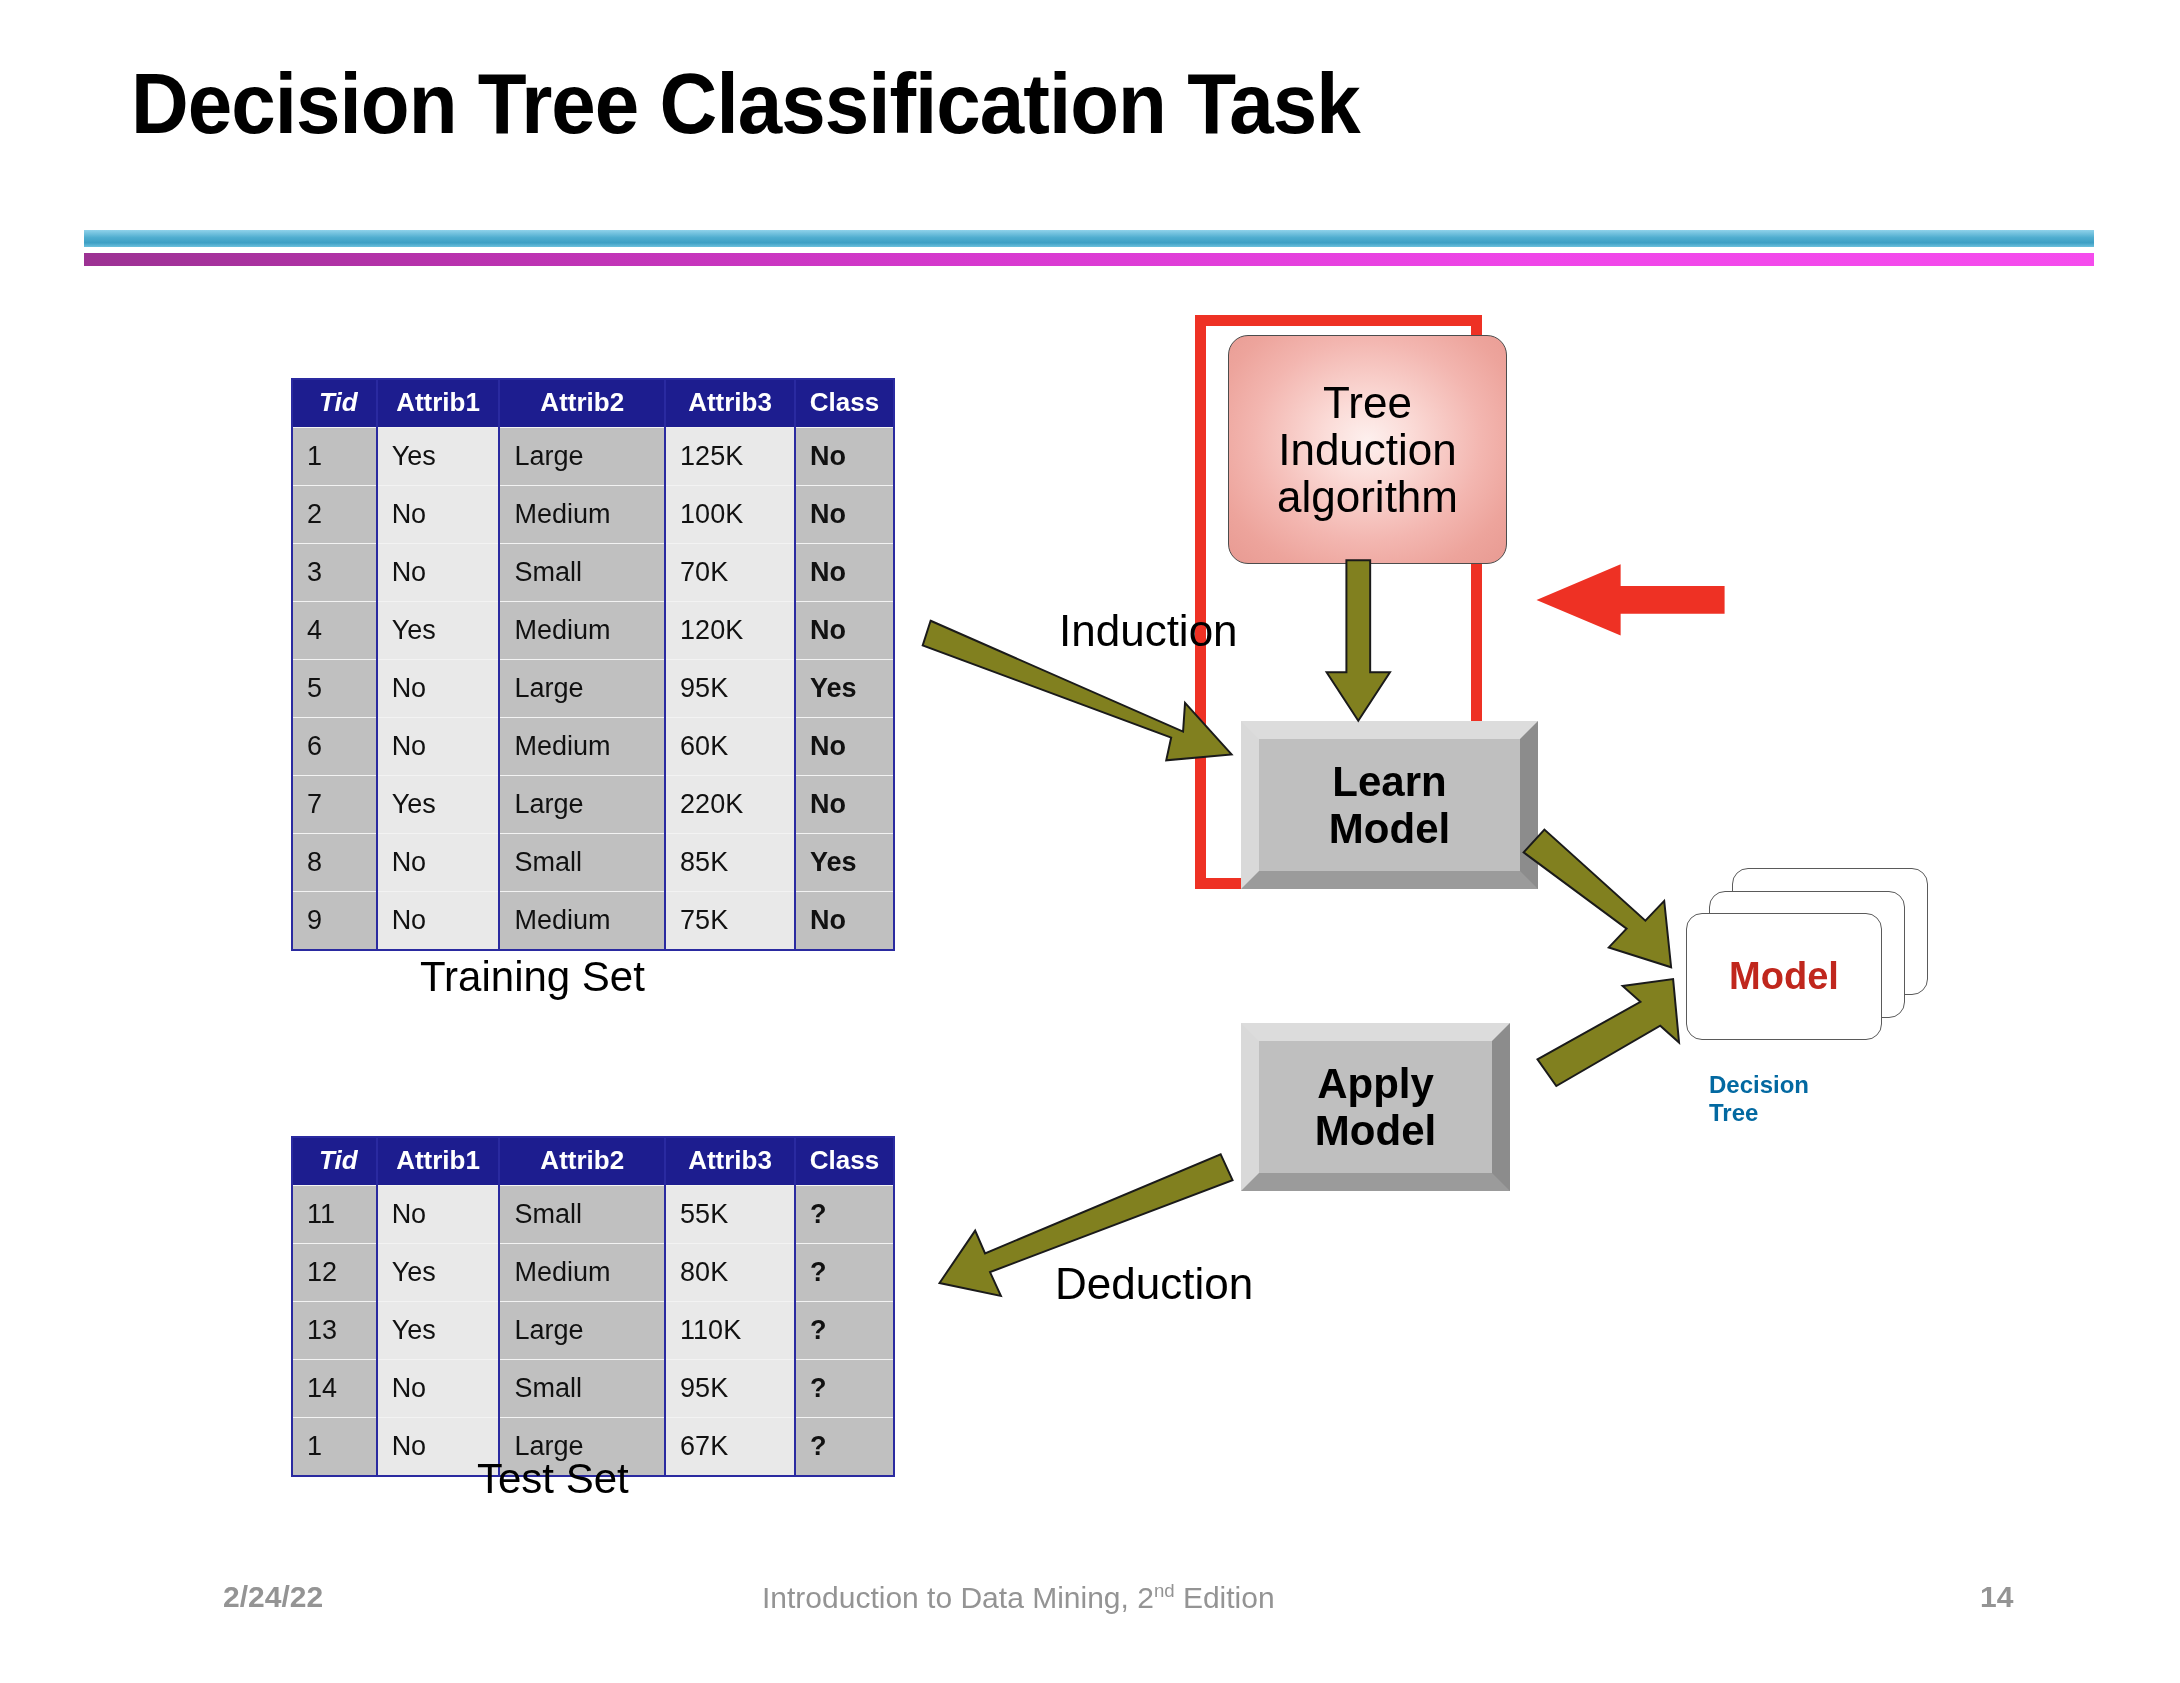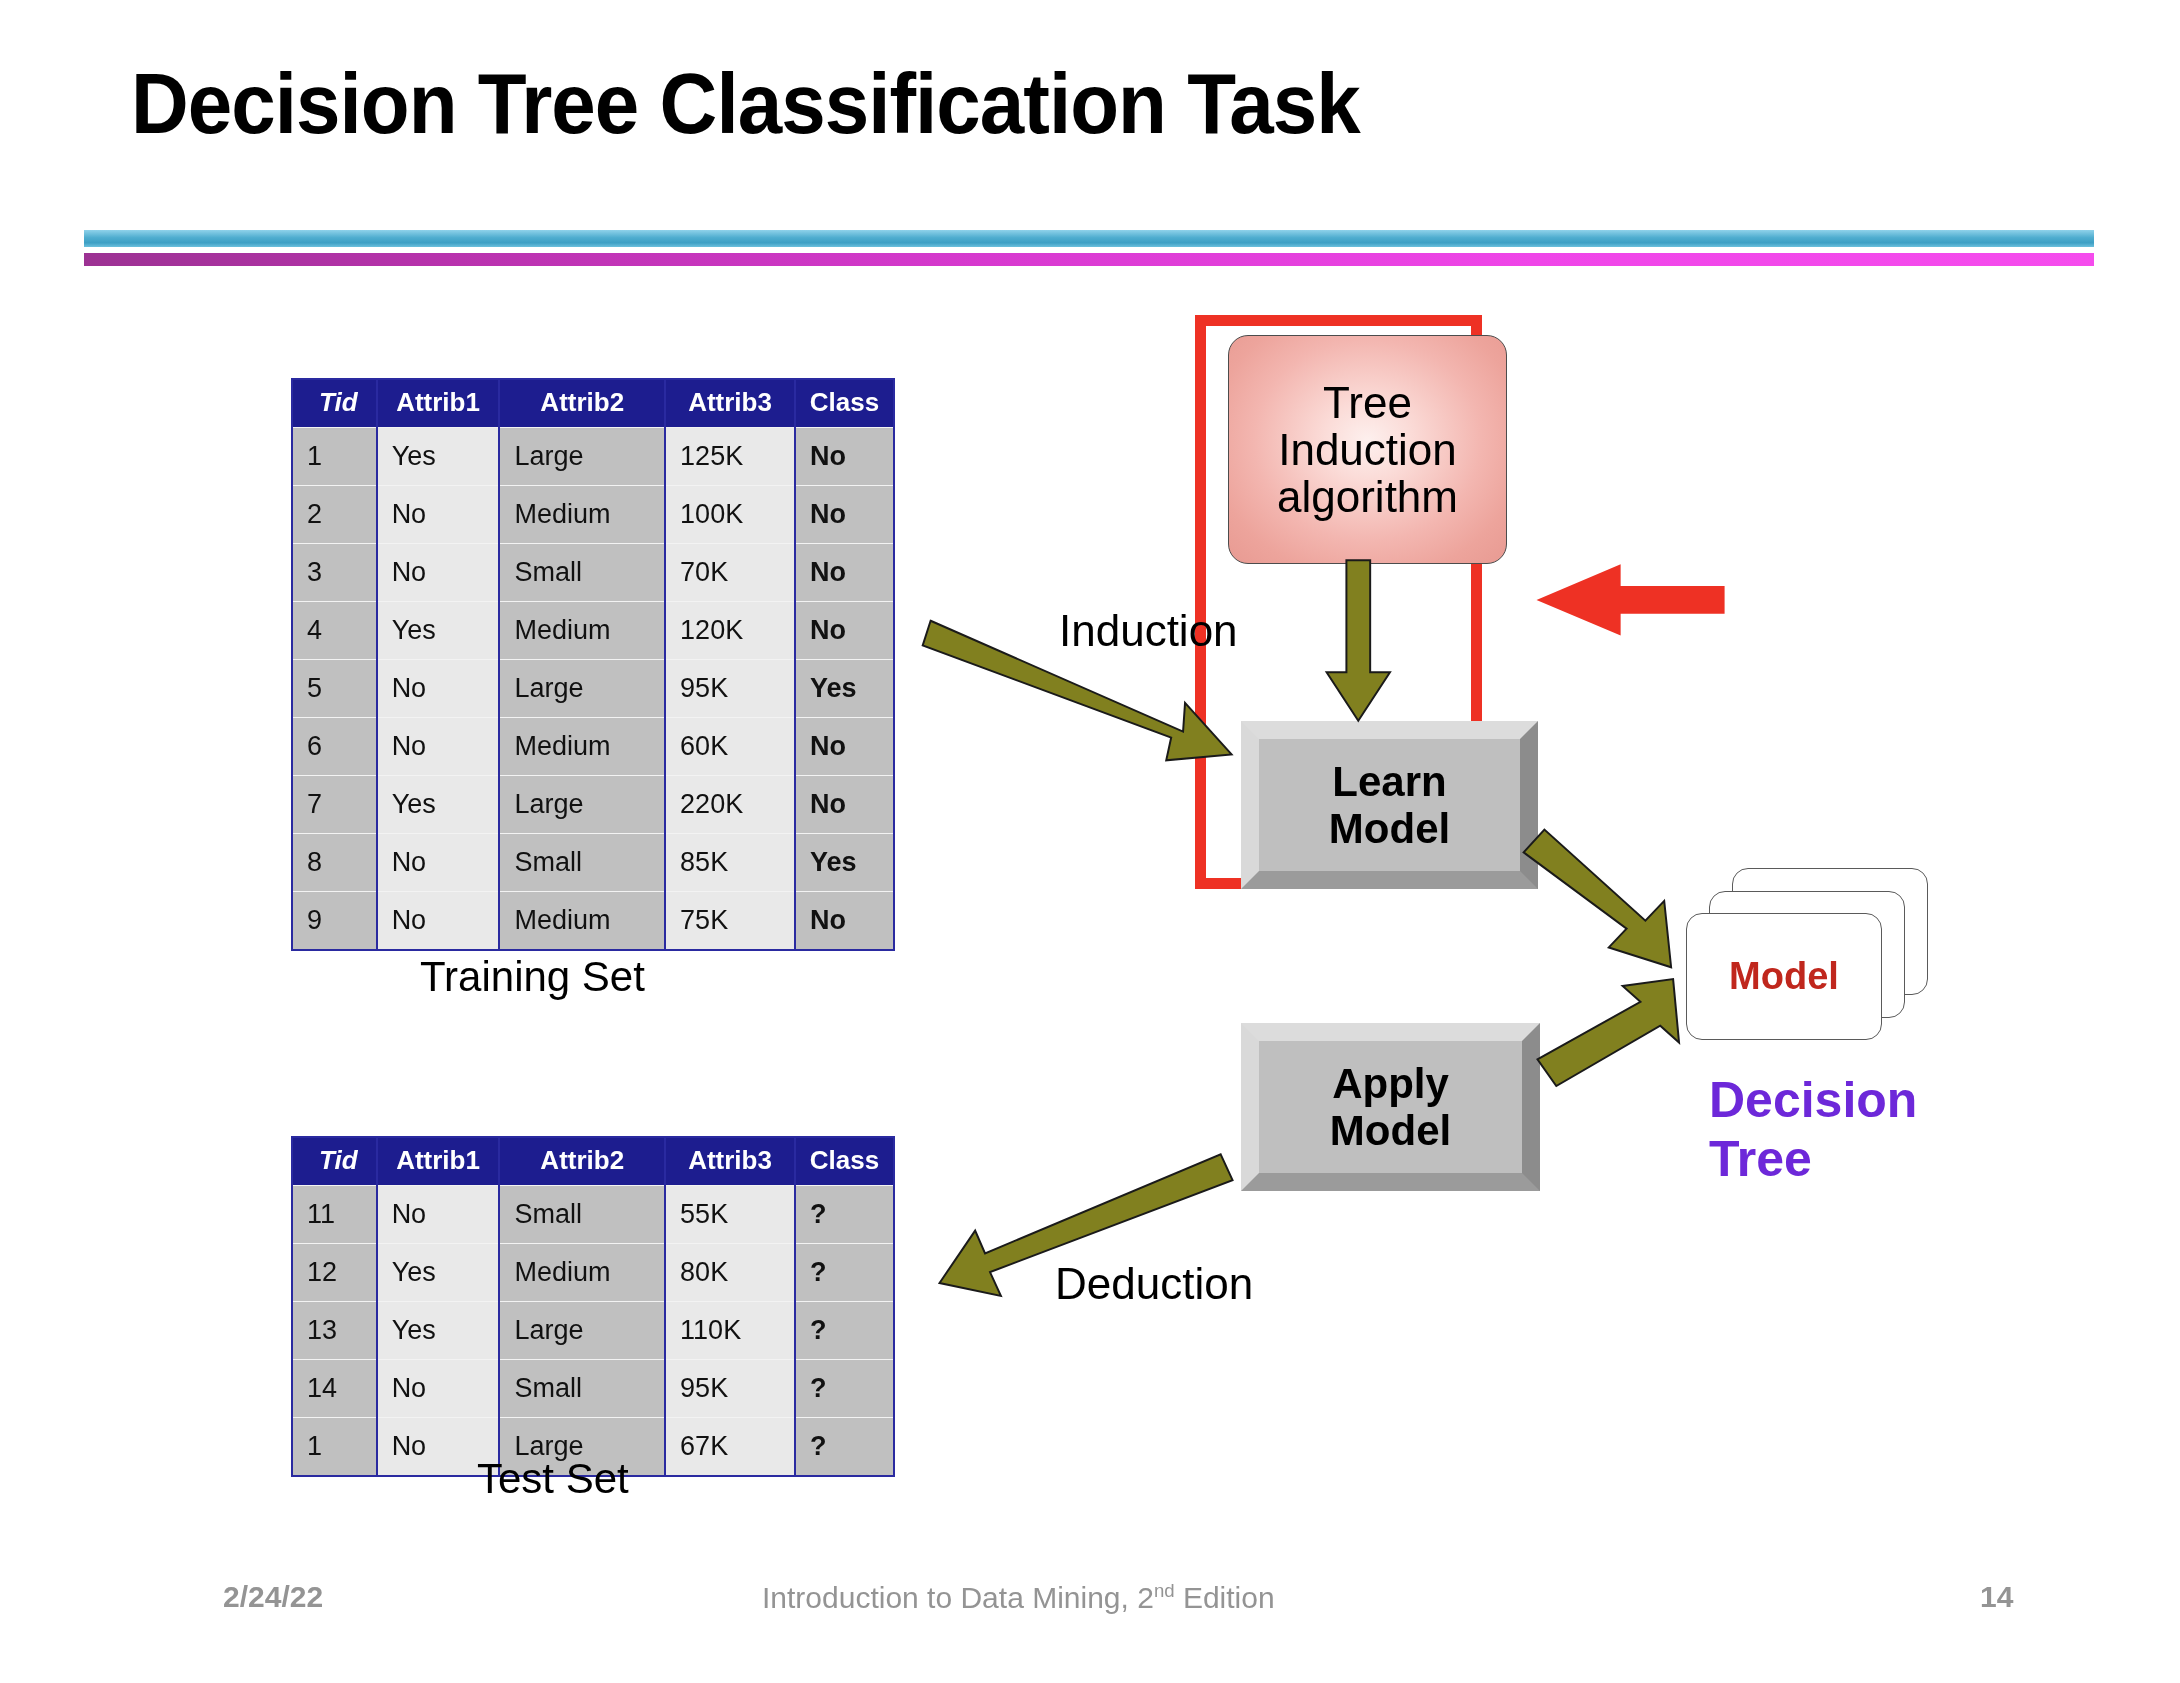--- a/index.html
+++ b/index.html
@@ -145,21 +145,21 @@
     justify-content: center;
   }
   .bevel-box .bevel-label {
     font-weight: bold;
     font-size: 42px;
     line-height: 1.12;
     color: #000000;
     text-align: center;
   }
   #learn-model-box { left: 1241px; top: 721px; width: 297px; height: 168px; }
-  #apply-model-box { left: 1241px; top: 1023px; width: 299px; height: 168px; }
+  #apply-model-box { left: 1241px; top: 1023px; width: 269px; height: 168px; }
 
   
   #model-stack {
     position: absolute;
     left: 1686px;
     top: 868px;
     width: 257px;
     height: 178px;
   }
   .model-card {
@@ -176,23 +176,23 @@
   #model-card-label {
     font-weight: bold;
     font-size: 38px;
     color: #c0271d;
   }
   #decision-tree-caption {
     position: absolute;
     left: 1709px;
     top: 1071px;
     font-weight: bold;
-    font-size: 50px;
+    font-size: 24px;
     line-height: 1.18;
-    color: #6d28d9;
+    color: #0369a1;
   }
 
   
   .flow-label {
     position: absolute;
     font-size: 44px;
     color: #000000;
     white-space: nowrap;
   }
   #induction-label { left: 1059px; top: 606px; }

